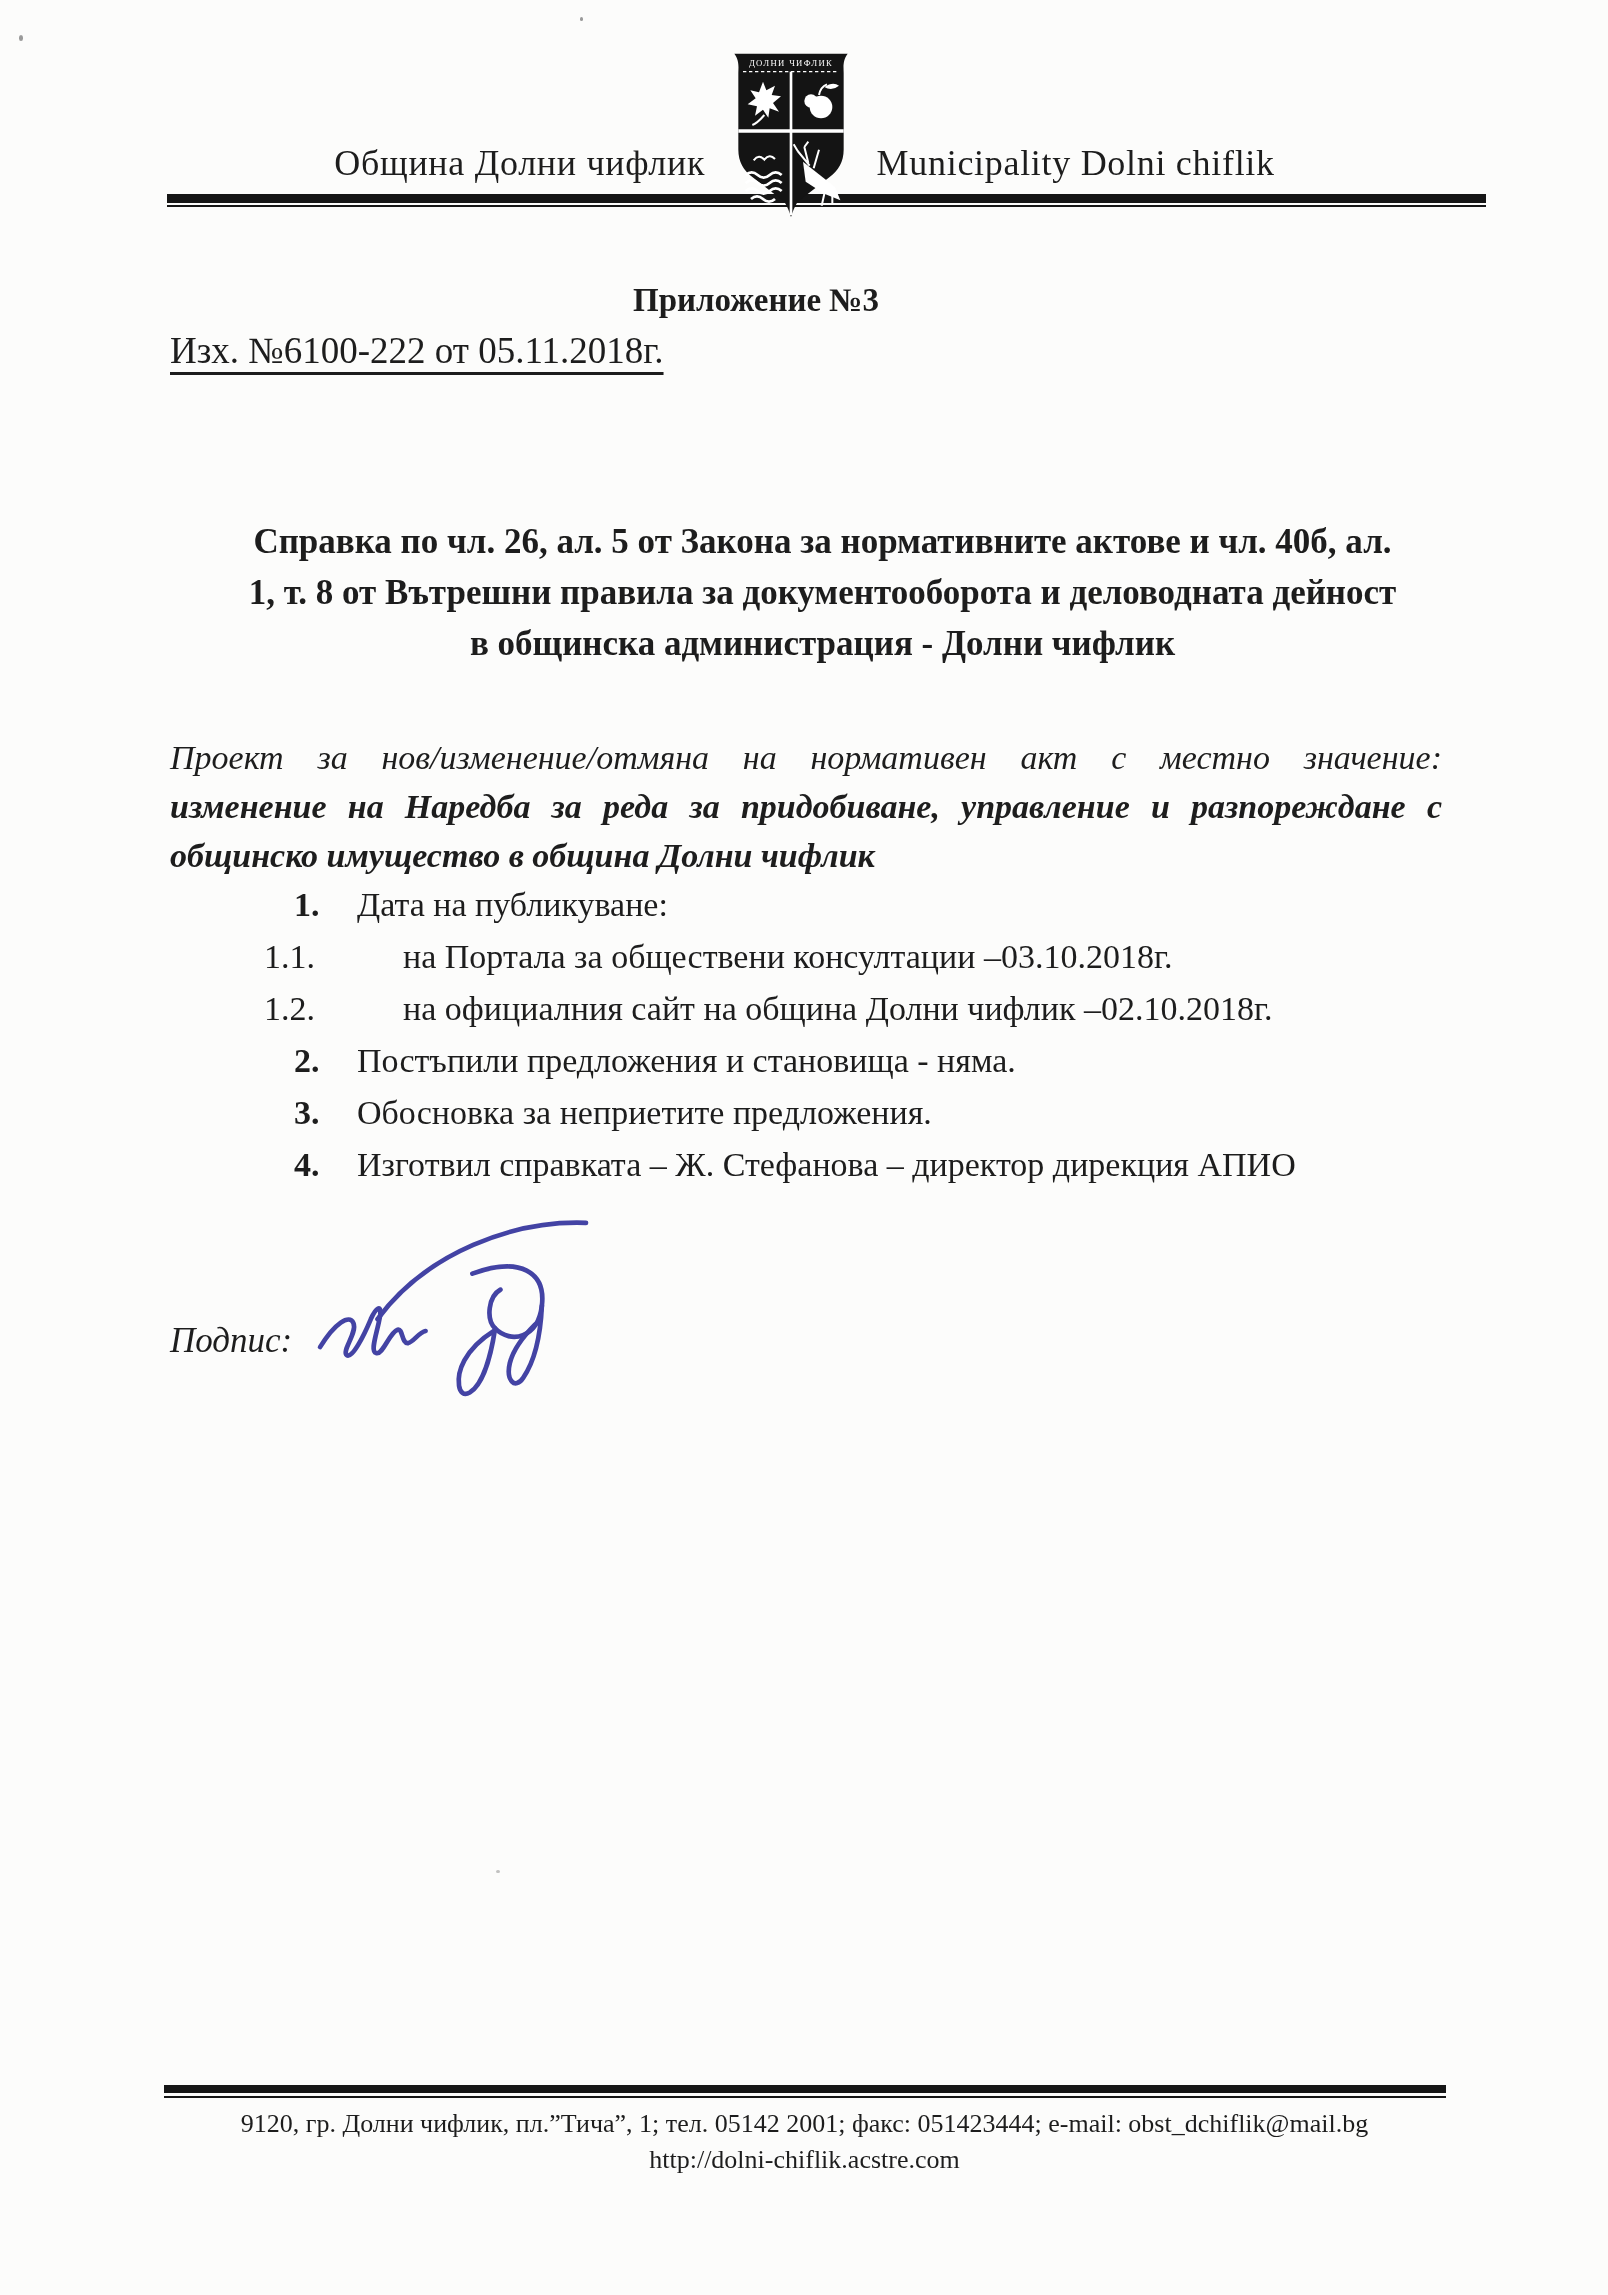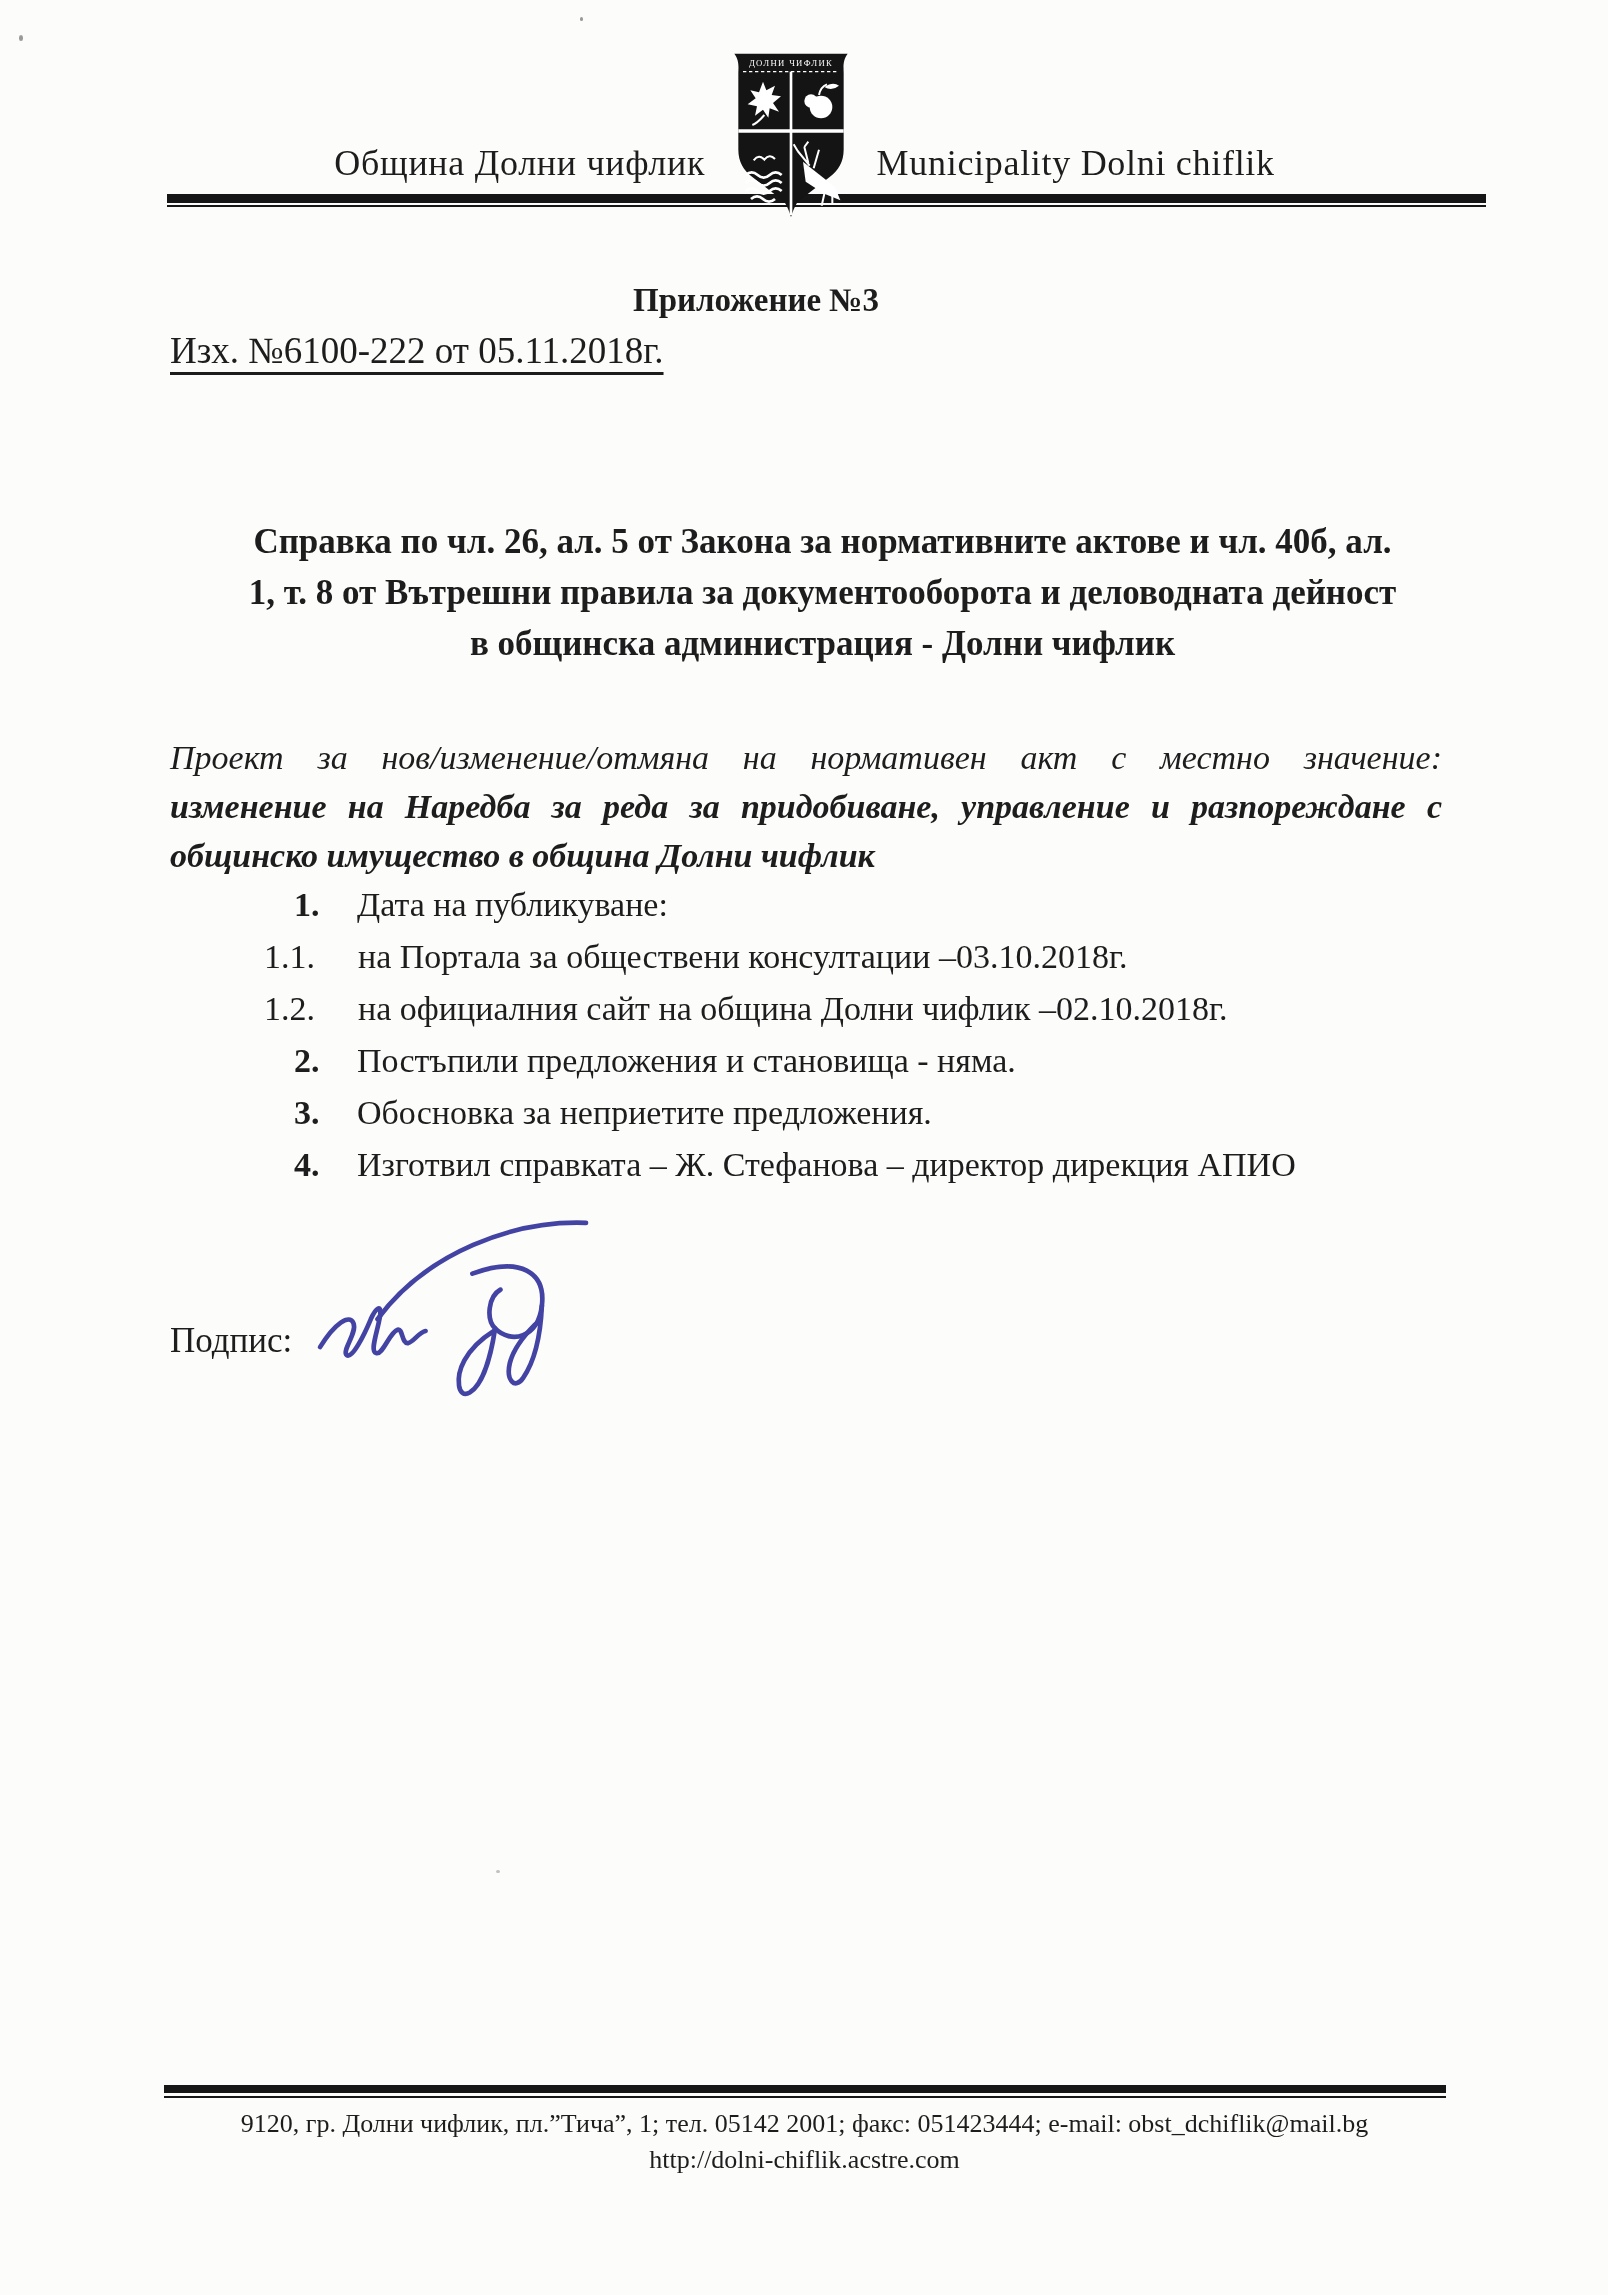--- a/index.html
+++ b/index.html
@@ -72,33 +72,33 @@
   }
   .lead-subject{
     font-weight:bold;
     text-align:justify;
   }
   
   .num-list{margin:6.7px 167px 0 170px;font-size:34px;}
   .li-row{display:flex;line-height:36px;margin-bottom:16px;}
   .li-row.main{margin-left:124px;}
   .li-row.main .li-num{width:63px;font-weight:bold;}
-  .li-row.sub{margin-left:94px;}
+  .li-row.sub{margin-left:94px;gap:45px;}
   .li-row.sub .li-num{width:94px;}
   .li-num{flex:0 0 auto;}
   .li-text{flex:1 1 auto;}
   
   .signature-row{
     position:relative;
     margin-top:79px;
     margin-left:170px;
     height:174px;
     font-size:35px;
   }
-  .signature-label{position:absolute;left:0;top:59px;}
+  .signature-label{position:absolute;left:0;top:59px;font-style:italic;}
   .signature-ink{position:absolute;left:130px;top:-73px;}
   
   .footer{position:absolute;left:0;top:2085px;width:1609px;}
   .footer-rules{margin-left:164px;width:1282px;}
   .footer-rule-thick{height:8px;background:#161616;}
   .footer-rule-thin{height:2.7px;background:#161616;margin-top:2.7px;}
   .footer-text{margin-top:8px;text-align:center;font-size:26px;line-height:36px;}
   
   .speck{position:absolute;background:#9a9a9a;border-radius:50%;}
   .speck.s1{left:18.7px;top:35px;width:4.7px;height:6px;}

